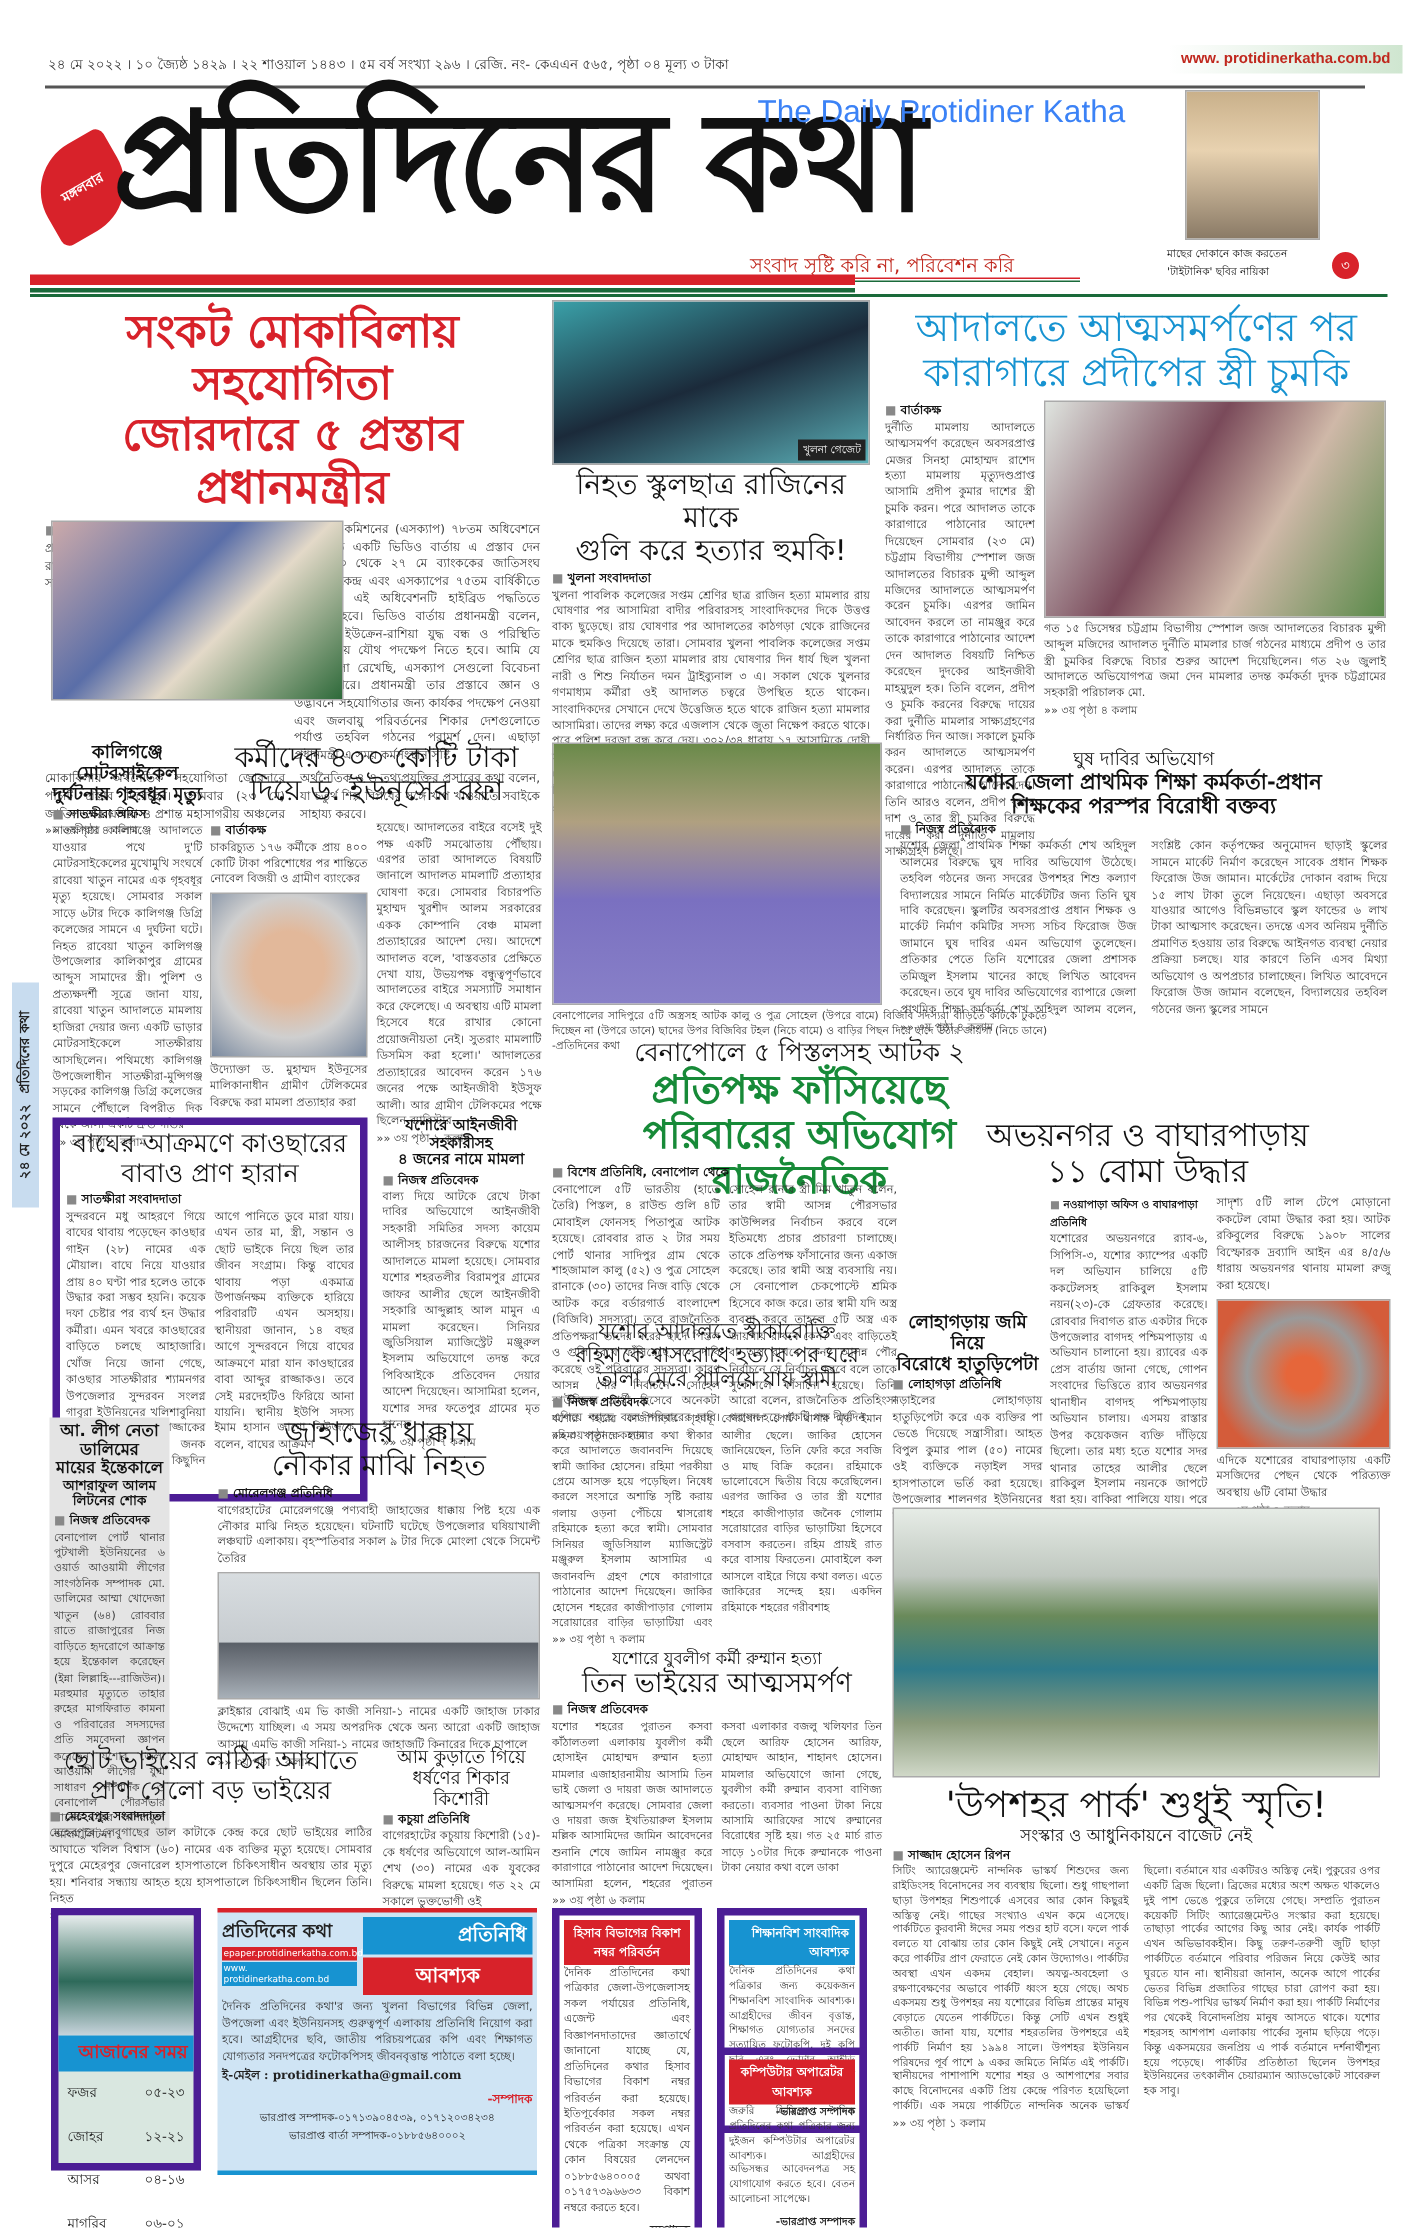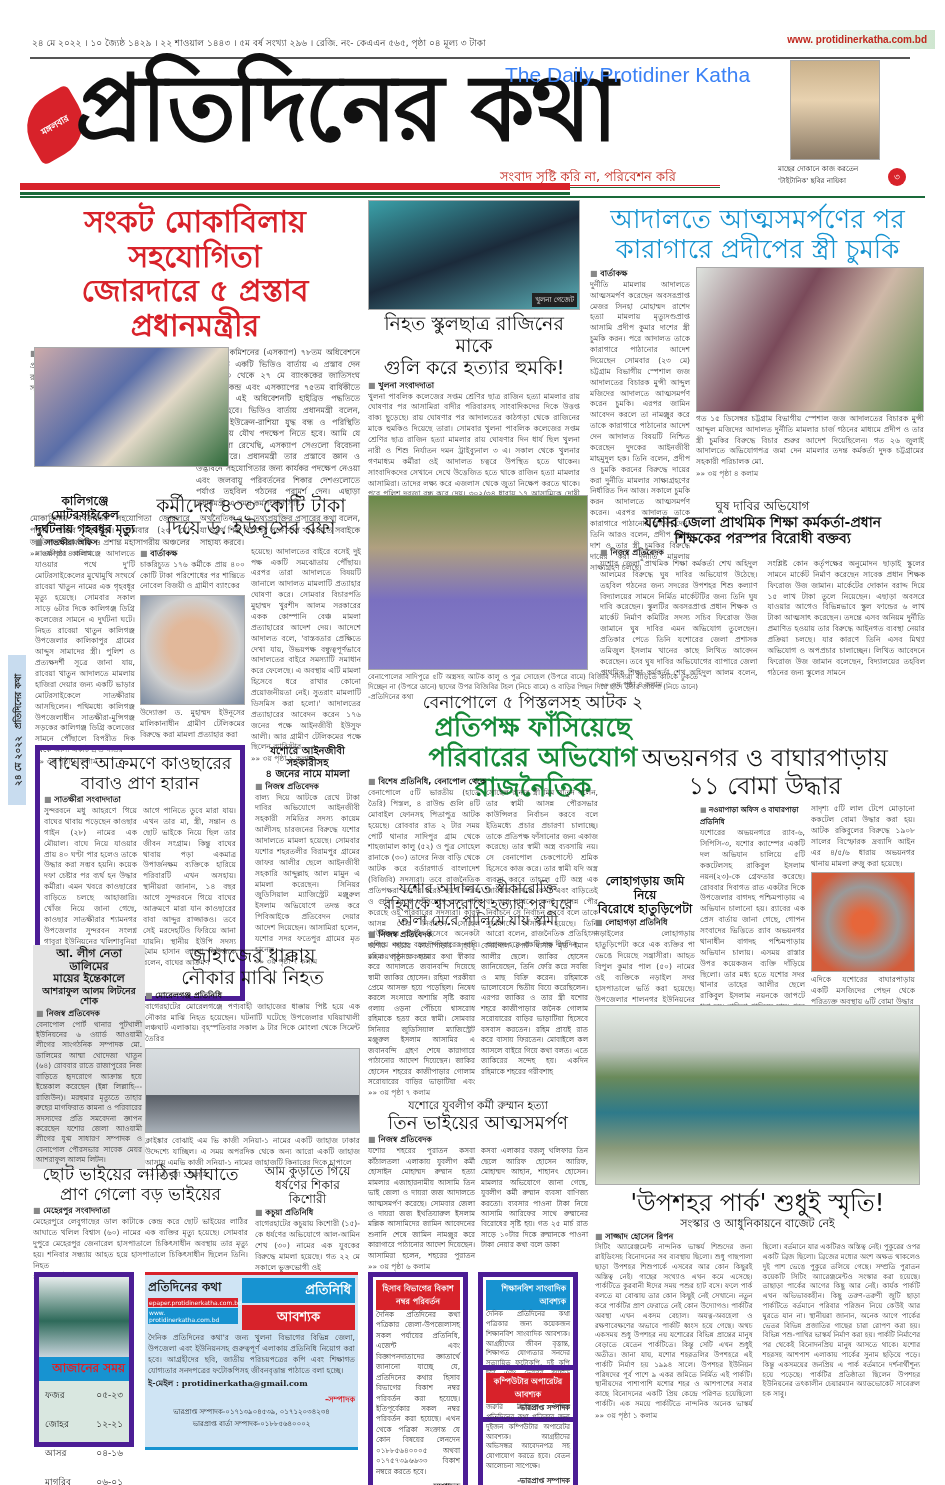--- a/index.html
+++ b/index.html
@@ -151,30 +151,30 @@
  <div class="hl black" style="font-size:14px">
       <div>যশোর জেলা প্রাথমিক শিক্ষা কর্মকর্তা-প্রধান</div>
       <div>শিক্ষকের পরস্পর বিরোধী বক্তব্য</div>
     </div>
  <div class="byline">নিজস্ব প্রতিবেদক</div>
  <div class="col2 body" style="font-size:7.5px">যশোর জেলা প্রাথমিক শিক্ষা কর্মকর্তা শেখ অহিদুল আলমের বিরুদ্ধে ঘুষ দাবির অভিযোগ উঠেছে। তহবিল গঠনের জন্য সদরের উপশহর শিশু কল্যাণ বিদ্যালয়ের সামনে নির্মিত মার্কেটটির জন্য তিনি ঘুষ দাবি করেছেন। স্কুলটির অবসরপ্রাপ্ত প্রধান শিক্ষক ও মার্কেট নির্মাণ কমিটির সদস্য সচিব ফিরোজ উজ জামানে ঘুষ দাবির এমন অভিযোগ তুলেছেন। প্রতিকার পেতে তিনি যশোরের জেলা প্রশাসক তমিজুল ইসলাম খানের কাছে লিখিত আবেদন করেছেন। তবে ঘুষ দাবির অভিযোগের ব্যাপারে জেলা প্রাথমিক শিক্ষা কর্মকর্তা শেখ অহিদুল আলম বলেন, সংশ্লিষ্ট কোন কর্তৃপক্ষের অনুমোদন ছাড়াই স্কুলের সামনে মার্কেট নির্মাণ করেছেন সাবেক প্রধান শিক্ষক ফিরোজ উজ জামান। মার্কেটের দোকান বরাদ্দ দিয়ে ১৫ লাখ টাকা তুলে নিয়েছেন। এছাড়া অবসরে যাওয়ার আগেও বিভিন্নভাবে স্কুল ফান্ডের ৬ লাখ টাকা আত্মসাৎ করেছেন। তদন্তে এসব অনিয়ম দুর্নীতি প্রমাণিত হওয়ায় তার বিরুদ্ধে আইনগত ব্যবস্থা নেয়ার প্রক্রিয়া চলছে। যার কারণে তিনি এসব মিথ্যা অভিযোগ ও অপপ্রচার চালাচ্ছেন। লিখিত আবেদনে ফিরোজ উজ জামান বলেছেন, বিদ্যালয়ের তহবিল গঠনের জন্য স্কুলের সামনে</div>
  <div class="cont">»» ৩য় পৃষ্ঠা ৪ কলাম</div>
 </div>
 
 <div class="abs" style="left:700px;top:745px;width:230px">
- <div class="hl black" style="font-size:24px;font-weight:normal;margin-left:-100px;width:330px">
+ <div class="hl black" style="font-size:21px;font-weight:normal;margin-left:-100px;width:330px">
       <div>অভয়নগর ও বাঘারপাড়ায়</div>
       <div>১১ বোমা উদ্ধার</div>
     </div>
  <div style="display:flex;gap:6px;margin-top:4px">
   <div style="width:105px">
    <div class="byline" style="font-size:7px">নওয়াপাড়া অফিস ও বাঘারপাড়া প্রতিনিধি</div>
    <div class="body" style="font-size:7.5px">যশোরের অভয়নগরে র‍্যাব-৬, সিপিসি-৩, যশোর ক্যাম্পের একটি দল অভিযান চালিয়ে ৫টি ককটেলসহ রাকিবুল ইসলাম নয়ন(২৩)-কে গ্রেফতার করেছে। রোববার দিবাগত রাত একটার দিকে উপজেলার বাগদহ পশ্চিমপাড়ায় এ অভিযান চালানো হয়। র‍্যাবের এক প্রেস বার্তায় জানা গেছে, গোপন সংবাদের ভিত্তিতে র‍্যাব অভয়নগর থানাধীন বাগদহ পশ্চিমপাড়ায় অভিযান চালায়। এসময় রাস্তার উপর কয়েকজন ব্যক্তি দাঁড়িয়ে ছিলো। তার মধ্য হতে যশোর সদর থানার তাহের আলীর ছেলে রাকিবুল ইসলাম নয়নকে জাপটে ধরা হয়। বাকিরা পালিয়ে যায়। পরে তাকে তল্লাশকালে তার হেফাজতে থাকা ১ টি সাদা প্লাস্টিকের বাজারের ব্যাগের মধ্যে বিশেষভাবে রক্ষিত হাত বোমা</div>
   </div>
-  <div style="width:104px">
+  <div style="width:116px">
    <div class="body" style="font-size:7.5px">সাদৃশ্য ৫টি লাল টেপে মোড়ানো ককটেল বোমা উদ্ধার করা হয়। আটক রকিবুলের বিরুদ্ধে ১৯০৮ সালের বিস্ফোরক দ্রব্যাদি আইন এর ৪/৫/৬ ধারায় অভয়নগর থানায় মামলা রুজু করা হয়েছে।</div>
    <div class="photo" style="height:100px;margin:3px 0;background:radial-gradient(circle,#e6663a 15%,#9a9a9a 50%,#d45c3a 80%)"></div>
    <div class="body" style="font-size:7.5px">এদিকে যশোরের বাঘারপাড়ায় একটি মসজিদের পেছন থেকে পরিত্যক্ত অবস্থায় ৬টি বোমা উদ্ধার</div>
    <div class="cont">»» ৩য় পৃষ্ঠা ৭ কলাম</div>
   </div>
  </div>
 </div>
 
 <div class="abs" style="left:595px;top:875px;width:100px">
  <div class="hl black" style="font-size:12px">
@@ -212,21 +212,21 @@
  <div class="hl black" style="font-size:14px;font-weight:normal">যশোর আদালতে স্বীকারোক্তি</div>
  <div class="hl black" style="font-size:14px;font-weight:normal">
       <div>রহিমাকে শ্বাসরোধে হত্যার পর ঘরে</div>
       <div>তালা মেরে পালিয়ে যায় স্বামী</div>
     </div>
  <div class="byline">নিজস্ব প্রতিবেদক</div>
  <div class="col2 body" style="font-size:7.2px;column-gap:6px">যশোর শহরের কাজীপাড়ার গৃহবধূ রহিমা খাতুনকে হত্যার কথা স্বীকার করে আদালতে জবানবন্দি দিয়েছে স্বামী জাকির হোসেন। রহিমা পরকীয়া প্রেমে আসক্ত হয়ে পড়েছিল। নিষেধ করলে সংসারে অশান্তি সৃষ্টি করায় গলায় ওড়না পেঁচিয়ে শ্বাসরোধ রহিমাকে হত্যা করে স্বামী। সোমবার সিনিয়র জুডিসিয়াল ম্যাজিস্ট্রেট মঞ্জুরুল ইসলাম আসামির এ জবানবন্দি গ্রহণ শেষে কারাগারে পাঠানোর আদেশ দিয়েছেন। জাকির হোসেন শহরের কাজীপাড়ার গোলাম সরোয়ারের বাড়ির ভাড়াটিয়া এবং বেনাপোল পোর্ট থানার মৃত ইমান আলীর ছেলে। জাকির হোসেন জানিয়েছেন, তিনি ফেরি করে সবজি ও মাছ বিক্রি করেন। রহিমাকে ভালোবেসে দ্বিতীয় বিয়ে করেছিলেন। এরপর জাকির ও তার স্ত্রী যশোর শহরে কাজীপাড়ার জনৈক গোলাম সরোয়ারের বাড়ির ভাড়াটিয়া হিসেবে বসবাস করতেন। রহিম প্রায়ই রাত করে বাসায় ফিরতেন। মোবাইলে কল আসলে বাইরে গিয়ে কথা বলত। এতে জাকিরের সন্দেহ হয়। একদিন রহিমাকে শহরের গরীবশাহ</div>
  <div class="cont">»» ৩য় পৃষ্ঠা ৭ কলাম</div>
 </div>
 
-<div class="abs" style="left:33px;top:945px;width:112px;background:#e4e4e4;padding:3px">
+<div class="abs" style="left:33px;top:945px;width:80px;background:#e4e4e4;padding:3px">
  <div class="hl black" style="font-size:11px">
       <div>আ. লীগ নেতা ডালিমের</div>
       <div>মায়ের ইন্তেকালে</div>
       <div style="font-size:9px">আশরাফুল আলম লিটনের শোক</div>
     </div>
  <div class="byline">নিজস্ব প্রতিবেদক</div>
  <div class="body" style="font-size:7.2px">বেনাপোল পোর্ট থানার পুটখালী ইউনিয়নের ৬ ওয়ার্ড আওয়ামী লীগের সাংগঠনিক সম্পাদক মো. ডালিমের আম্মা খোদেজা খাতুন (৬৪) রোববার রাতে রাজাপুরের নিজ বাড়িতে হৃদরোগে আক্রান্ত হয়ে ইন্তেকাল করেছেন (ইন্না লিল্লাহি---রাজিউন)। মরহুমার মৃত্যুতে তাহার রুহের মাগফিরাত কামনা ও পরিবারের সদস্যদের প্রতি সমবেদনা জ্ঞাপন করেছেন যশোর জেলা আওয়ামী লীগের যুগ্ম সাধারণ সম্পাদক ও বেনাপোল পৌরসভার সাবেক মেয়র আশরাফুল আলম লিটন।</div>
 </div>
 
 <div class="abs" style="left:145px;top:945px;width:215px">

